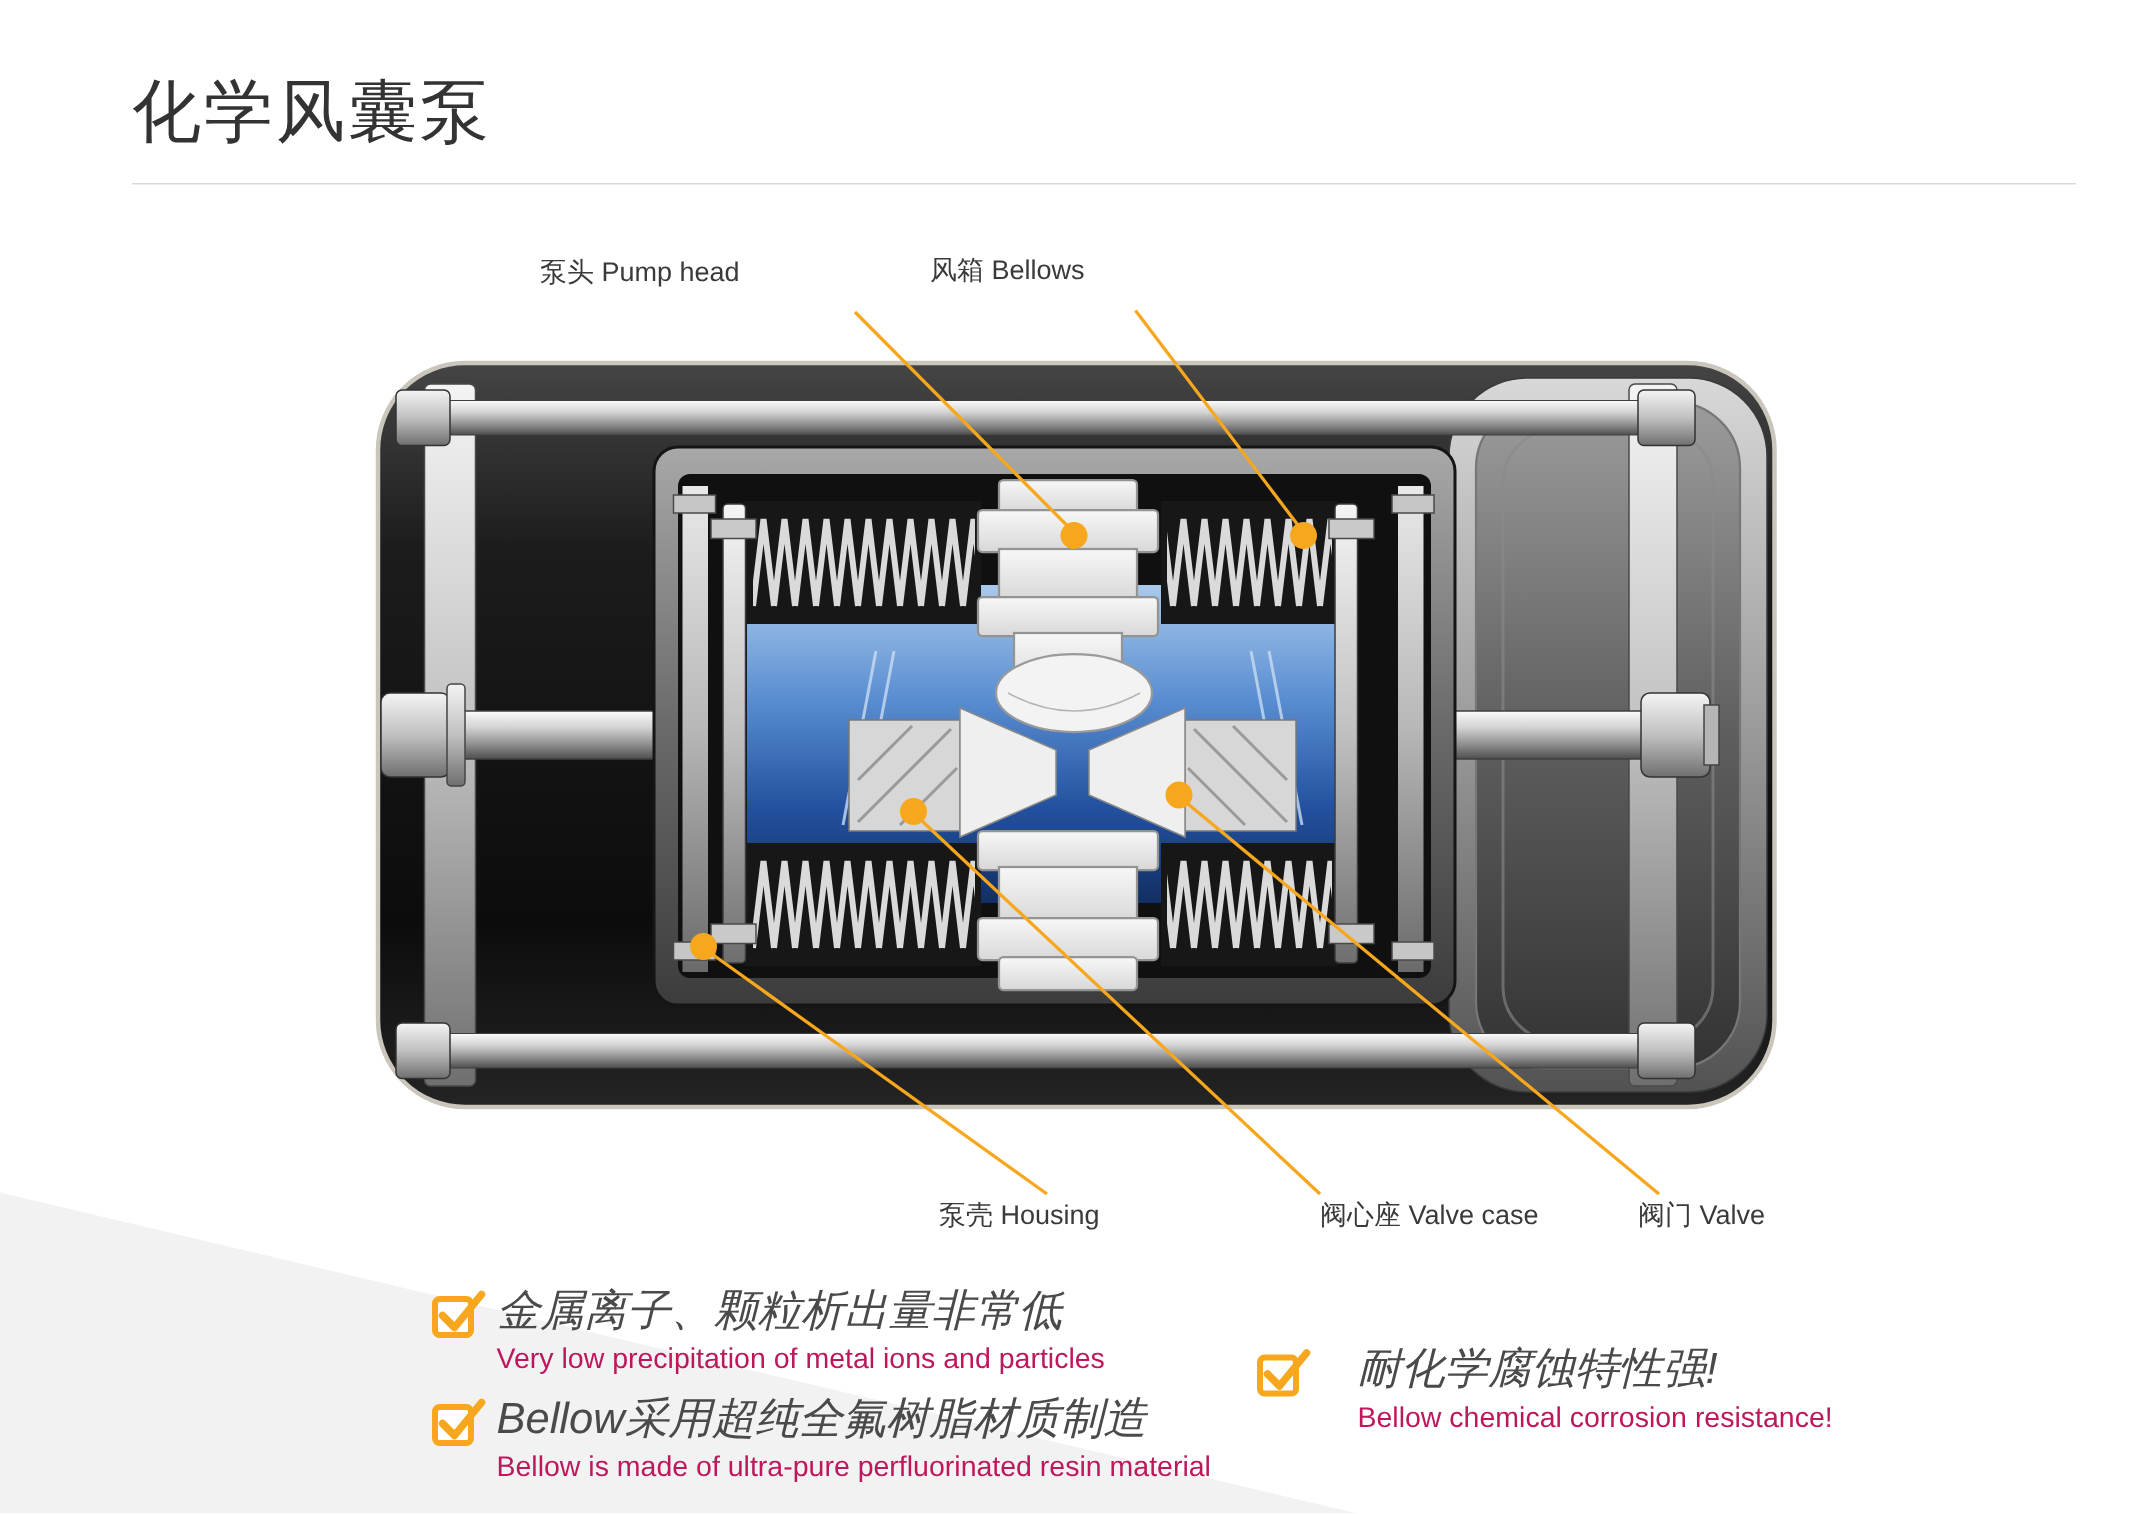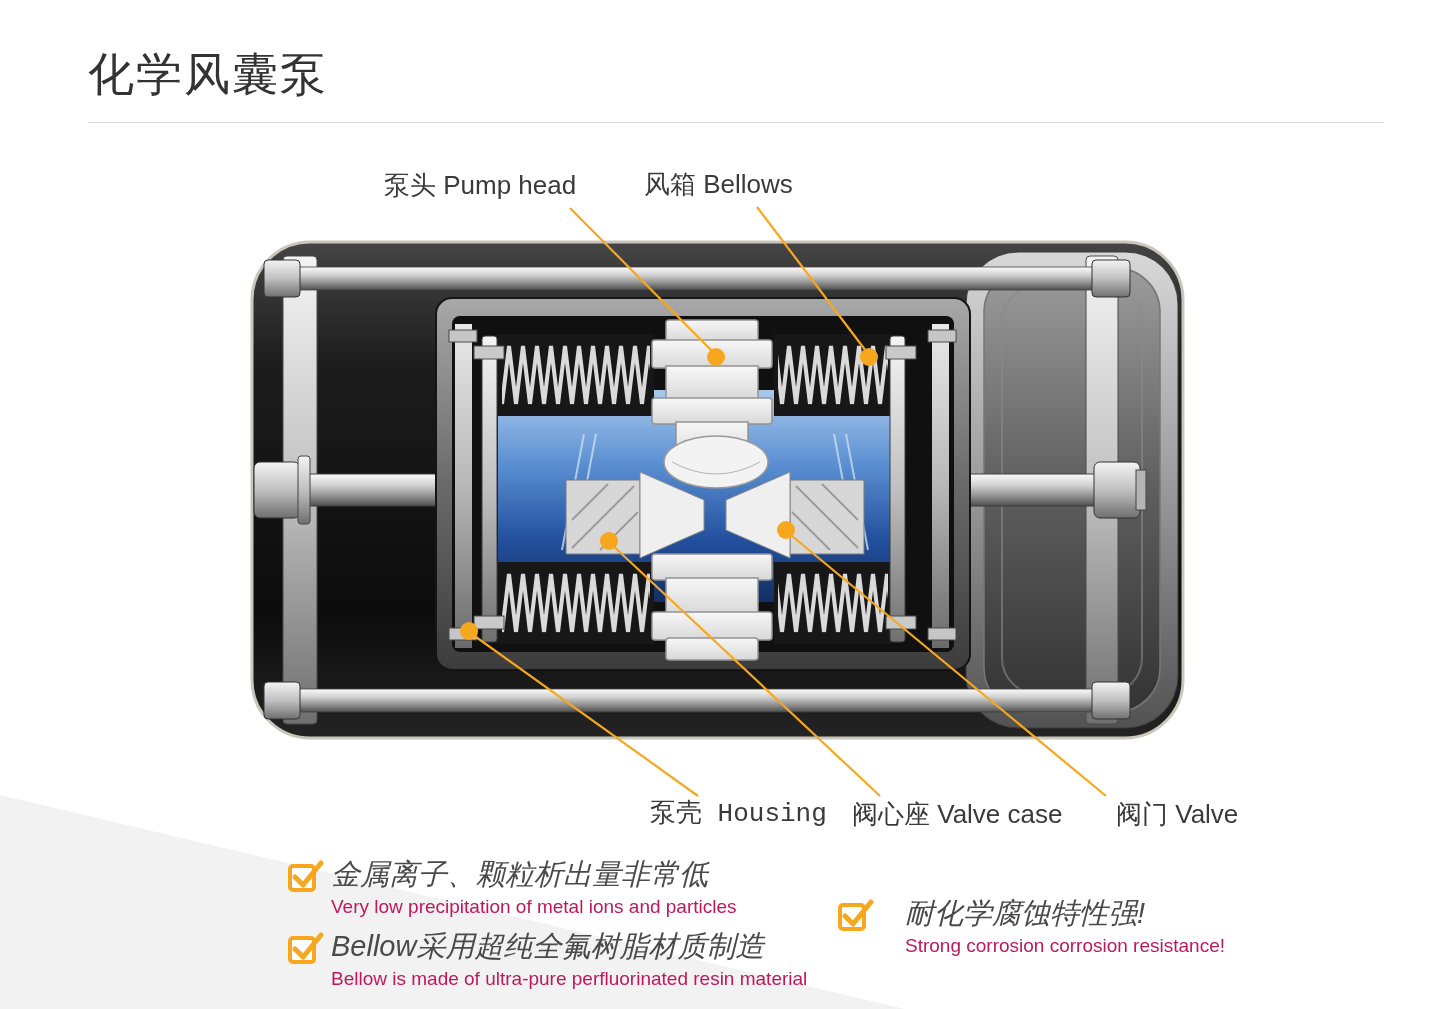--- a/index.html
+++ b/index.html
@@ -11,22 +11,22 @@
   .page { position:absolute; inset:0; width:1432px; height:707px; }
   .diagram-svg { position:absolute; left:0; top:0; width:1432px; height:1009px; }
 
   .header { position:absolute; left:88px; top:44px; width:1296px; }
   .header-row { display:flex; align-items:baseline; gap:22px; }
   .title-zh { font-size:46px; color:#333333; font-weight:500; letter-spacing:2px; }
   .title-en { font-size:25px; color:#4a4a4a; font-weight:400; }
   .header-divider { margin-top:16px; border-bottom:1px solid #d9d9d9; height:0; }
 
   .part-label {
-    position:absolute; font-size:26px; color:#3a3a3a; font-weight:500;
-    white-space:nowrap; line-height:1.15;margin-left:24px;
+    position:absolute; font-size:18px; color:#3a3a3a; font-weight:500;
+    white-space:nowrap; line-height:1.15;
   }
 
   .feature { position:absolute; display:flex; align-items:flex-start; gap:15px; }
   .checkbox {
     width:28px; height:28px; border:4px solid #F7A71D; border-radius:5px;
     background:#ffffff; position:relative; margin-top:6px; flex:none;
   }
   .checkbox svg { position:absolute; left:-2px; top:-7px; overflow:visible; }
   .feature-zh { font-size:29px; color:#4a4a4a; font-weight:500; line-height:1.15; white-space:nowrap;font-style:italic; }
   .feature-en { font-size:19px; color:#be185d; margin-top:5px; white-space:nowrap; }
@@ -206,22 +206,22 @@
 
   <div class="header">
     <div class="header-row">
       <span class="title-zh">化学风囊泵</span>
     </div>
     <div class="header-divider"></div>
   </div>
 
   <div class="part-label" style="left:360px; top:171px;">泵头 Pump head</div>
   <div class="part-label" style="left:620px; top:170px;">风箱 Bellows</div>
-  <div class="part-label" style="left:626px; top:800px;font-family:Liberation Mono, monospace;">泵壳 Housing</div>
-  <div class="part-label" style="left:828px; top:800px;text-align:right;">阀心座 Valve case</div>
+  <div class="part-label" style="left:626px; top:800px;">泵壳 Housing</div>
+  <div class="part-label" style="left:880px; top:800px;text-align:right;">阀心座 Valve case</div>
   <div class="part-label" style="left:1092px; top:800px;">阀门 Valve</div>
 
   <div class="feature" style="left:288px; top:858px;">
     <span class="checkbox">
       <svg width="34" height="34" viewBox="0 0 34 34">
           <polyline points="5,16 13,24 31,2" fill="none" stroke="#F7A71D" stroke-width="5" stroke-linecap="round" stroke-linejoin="round"></polyline>
         </svg>
     </span>
     <div>
       <div class="feature-zh">金属离子、颗粒析出量非常低</div>
@@ -230,21 +230,21 @@
   </div>
 
   <div class="feature" style="left:838px; top:897px;gap:39px;">
     <span class="checkbox">
       <svg width="34" height="34" viewBox="0 0 34 34">
           <polyline points="5,16 13,24 31,2" fill="none" stroke="#F7A71D" stroke-width="5" stroke-linecap="round" stroke-linejoin="round"></polyline>
         </svg>
     </span>
     <div>
       <div class="feature-zh">耐化学腐蚀特性强!</div>
-      <div class="feature-en">Strong corrosion corrosion resistance!</div>
+      <div class="feature-en">Bellow chemical corrosion resistance!</div>
     </div>
   </div>
 
   <div class="feature" style="left:288px; top:930px;">
     <span class="checkbox">
       <svg width="34" height="34" viewBox="0 0 34 34">
           <polyline points="5,16 13,24 31,2" fill="none" stroke="#F7A71D" stroke-width="5" stroke-linecap="round" stroke-linejoin="round"></polyline>
         </svg>
     </span>
     <div>

